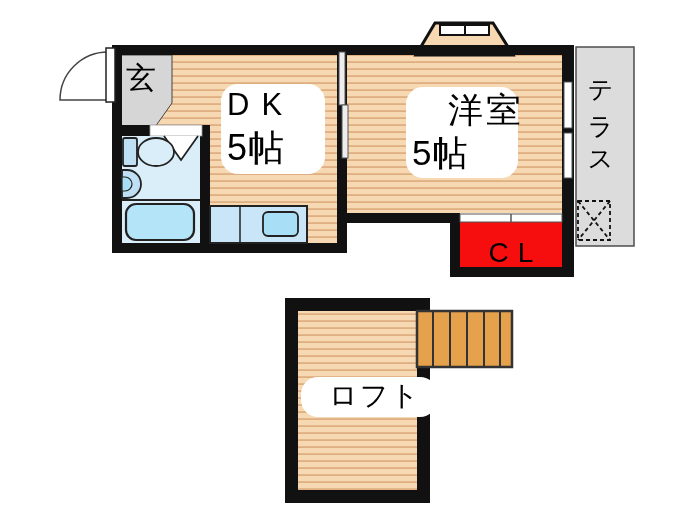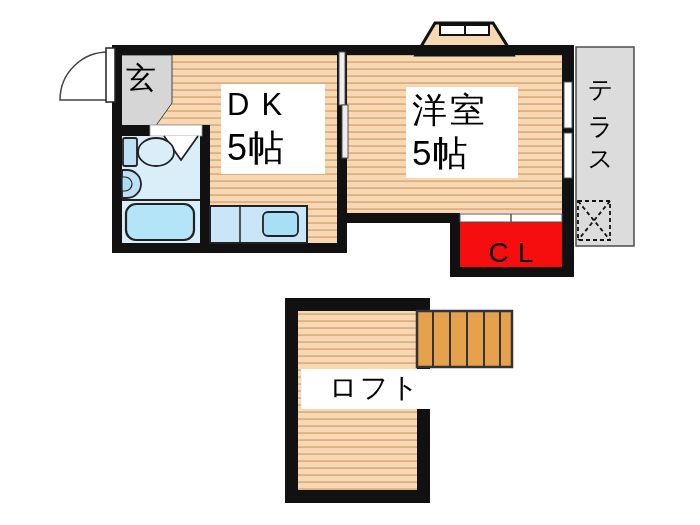--- a/index.html
+++ b/index.html
@@ -2,31 +2,31 @@
 <html><head>
 <meta charset="utf-8">
 <style>
   html,body{margin:0;padding:0;background:#ffffff;}
   #canvas{
     position:relative;width:700px;height:525px;background:#ffffff;overflow:hidden;
     font-family:"Liberation Sans","DejaVu Sans",sans-serif;
   }
   #plan-svg{position:absolute;left:0;top:0;}
   .lbl{position:absolute;color:#000;white-space:nowrap;}
-  .roombox{background:#ffffff;padding:1px 6px 3px 6px;}
+  .roombox{background:#ffffff;padding:1px 6px 3px 6px;border-radius:17px;}
   #genkan-label{left:126px;top:58px;font-size:30px;font-weight:500;}
   #dk-label{left:221px;top:84px;width:92px;}
   #dk-label .l1{font-size:31px;letter-spacing:12px;line-height:40px;}
   #dk-label .l2{font-size:36px;letter-spacing:1px;line-height:46px;}
   #yo-label{left:406px;top:87px;width:100px;}
-  #yo-label .l1{font-size:35px;letter-spacing:3px;line-height:43px;}
+  #yo-label .l1{font-size:35px;letter-spacing:3px;line-height:43px;margin-left:36px;}
   #yo-label .l2{font-size:35px;letter-spacing:1px;line-height:44px;}
   #cl-label{left:460px;top:222px;width:102px;height:61px;display:flex;align-items:center;justify-content:center;font-size:28px;letter-spacing:9px;text-indent:9px;}
   #terrace-label{left:585px;top:64px;writing-mode:vertical-rl;text-orientation:upright;font-size:25px;letter-spacing:7px;}
-  #loft-label{left:301px;top:369px;width:102px;padding-left:28px;}
+  #loft-label{left:301px;top:377px;width:102px;padding-left:28px;}
   #loft-label .l1{font-size:28px;letter-spacing:2px;line-height:36px;}
   #loft-label .l2{font-size:28px;letter-spacing:1px;line-height:36px;}
 </style>
 </head>
 <body>
 
 <div id="canvas">
 
   <svg id="plan-svg" width="700" height="525" viewBox="0 0 700 525">
     <defs>

